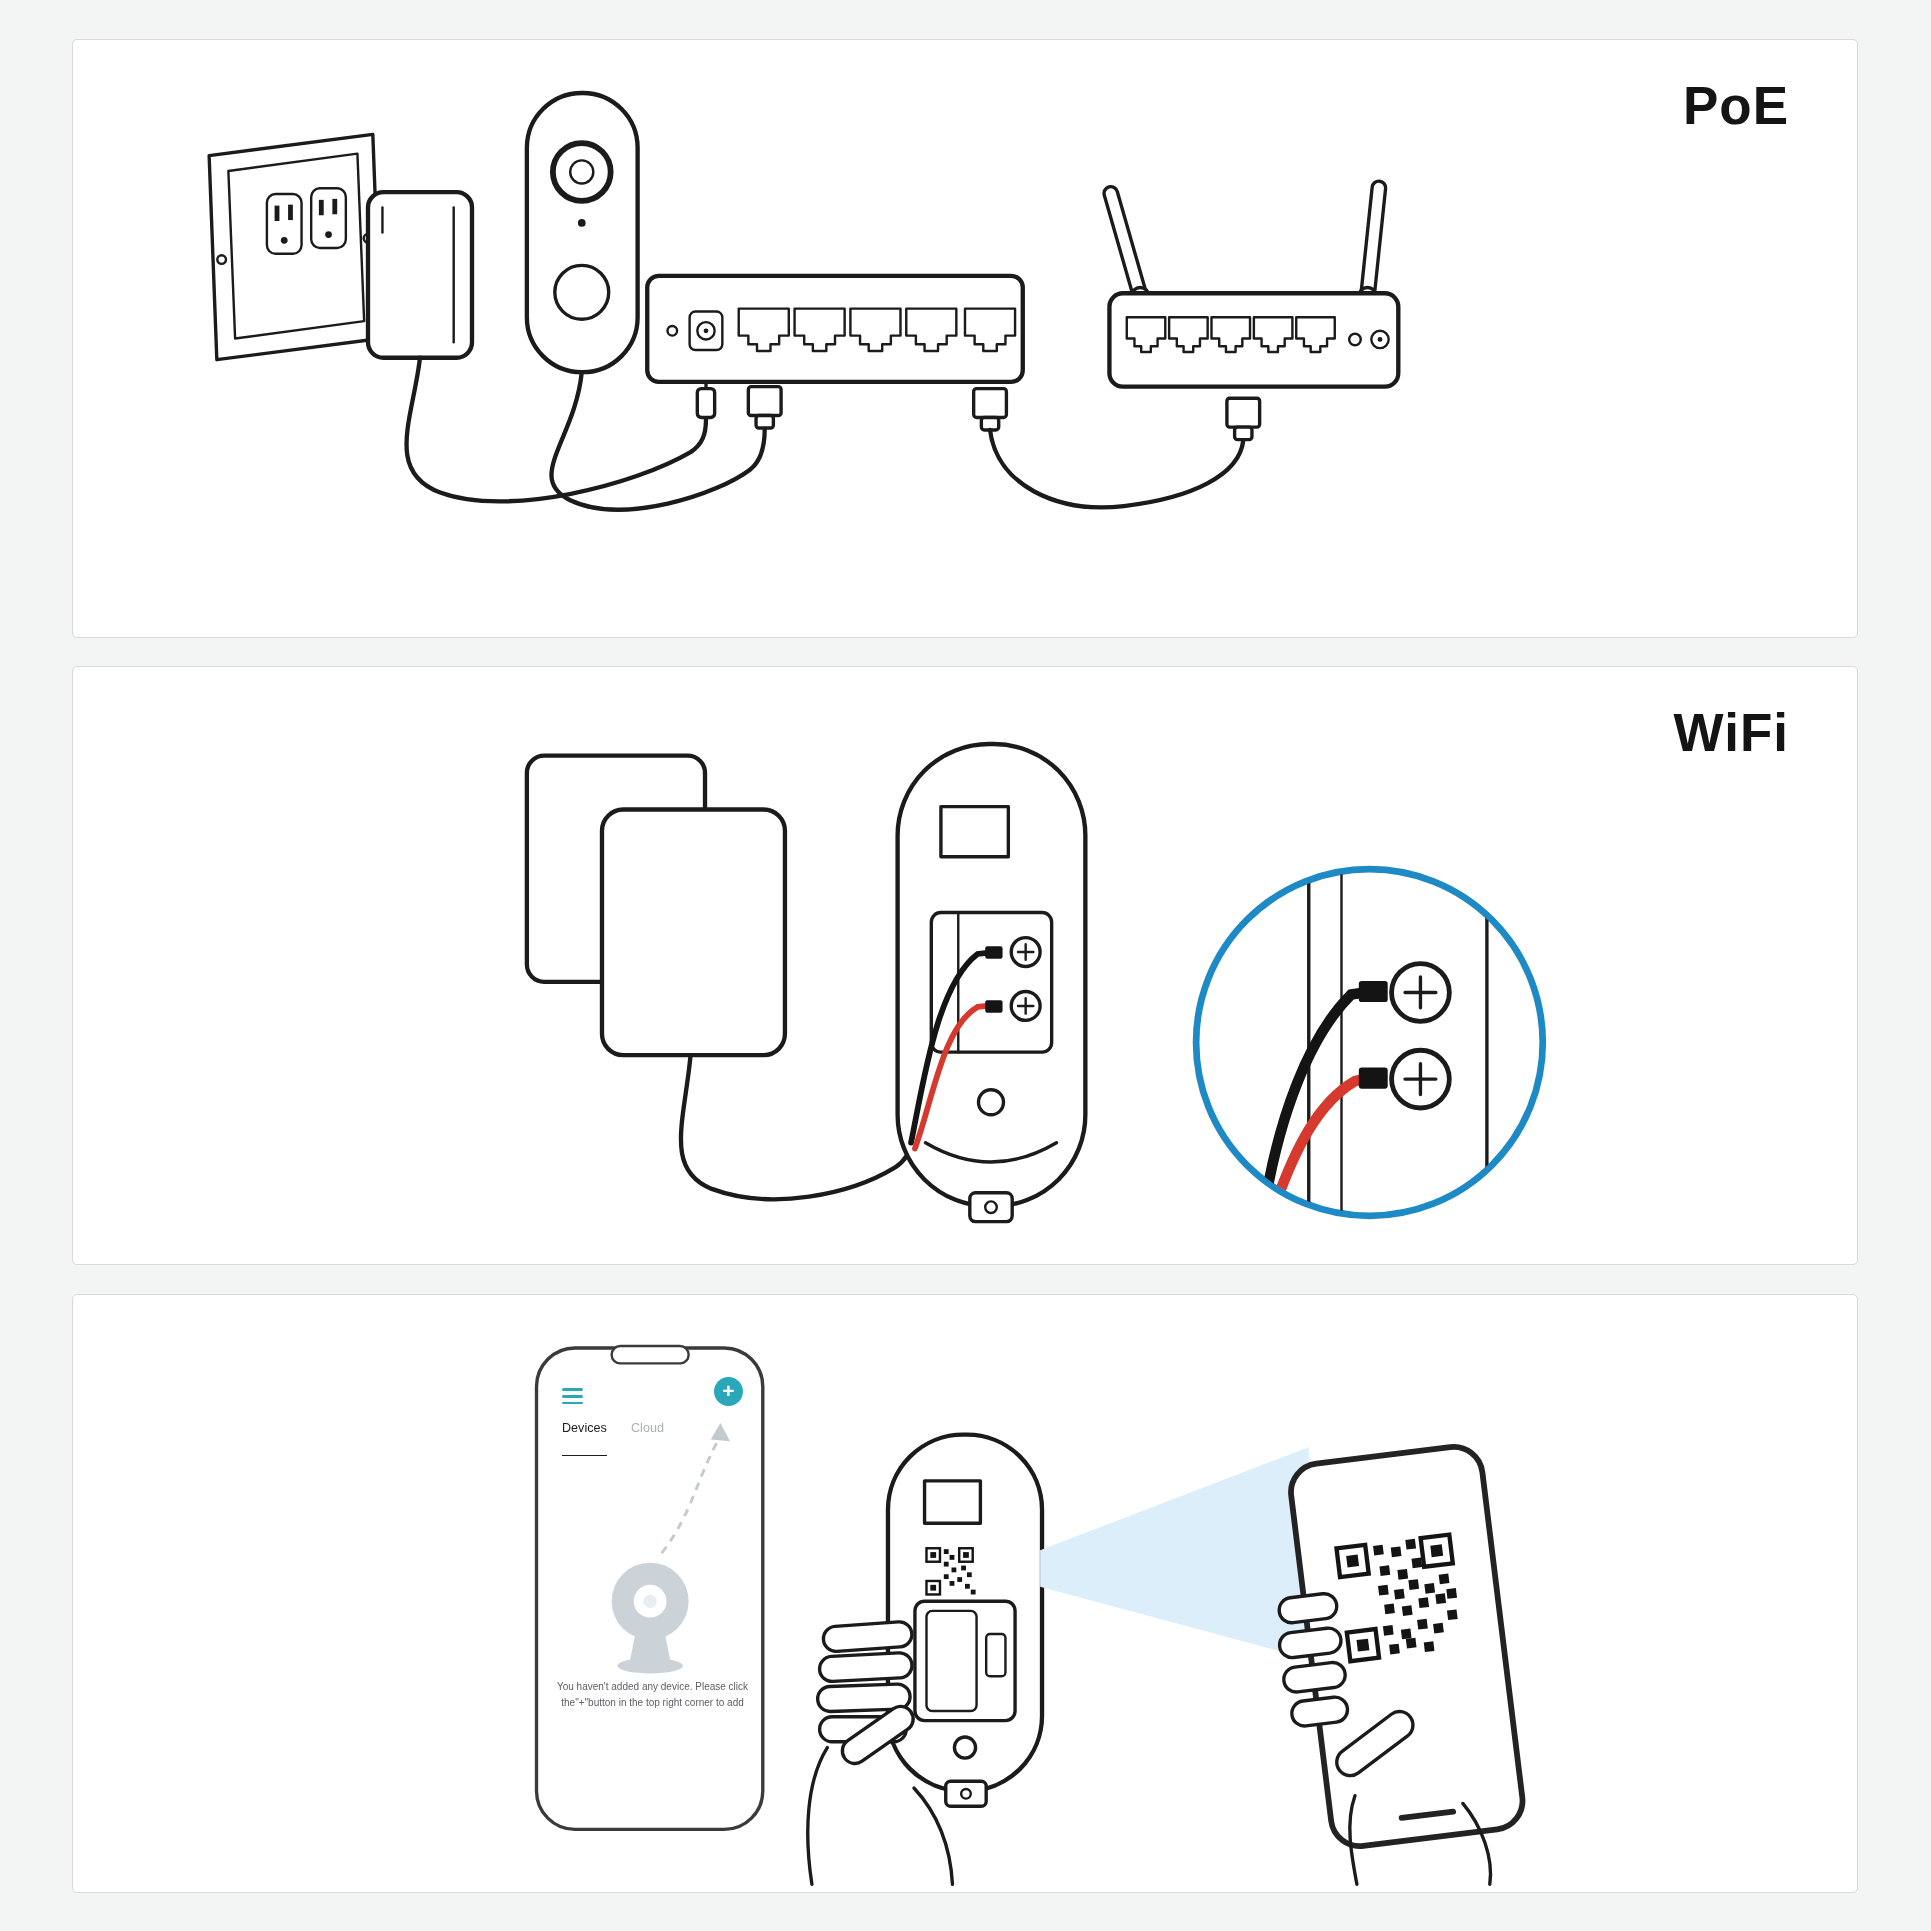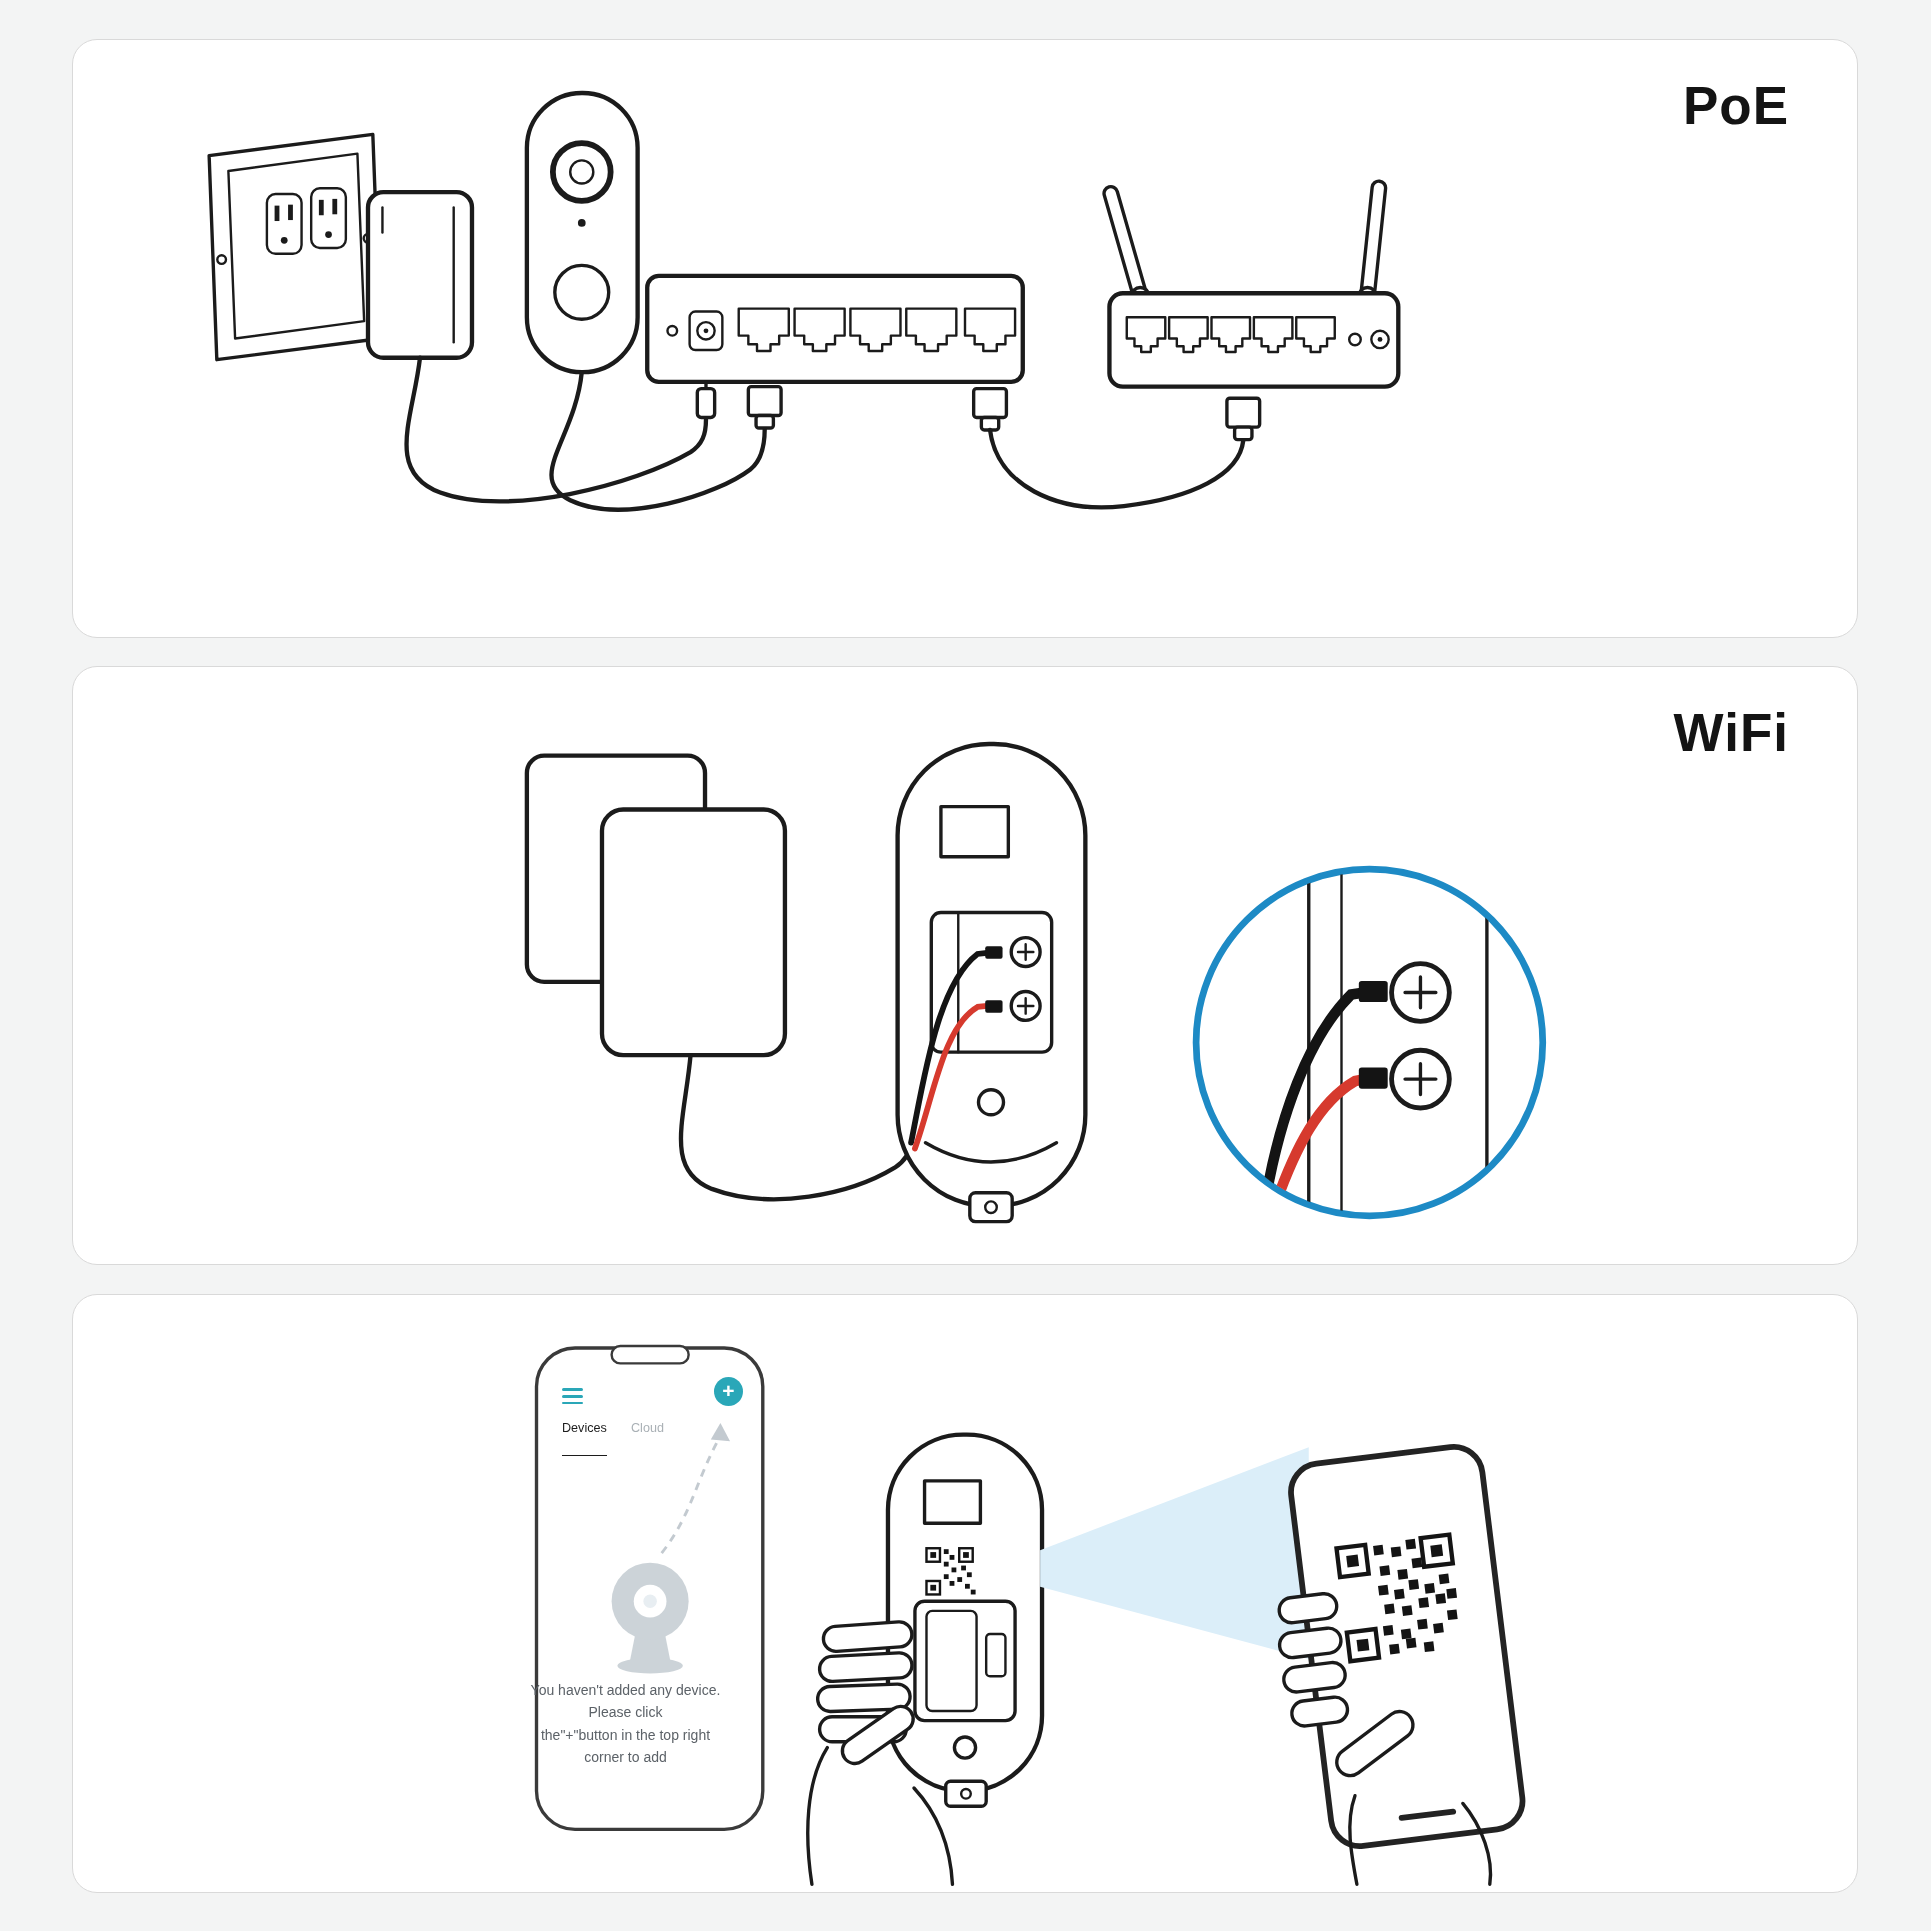--- a/index.html
+++ b/index.html
@@ -1,41 +1,41 @@
 <!DOCTYPE html>
 <html><head>
 <meta charset="utf-8">
 <style>
   * { margin:0; padding:0; box-sizing:border-box; }
   html,body { width:1931px; height:1931px; }
   body { background:#f3f4f4; font-family:"Liberation Sans", sans-serif; }
   .canvas { position:relative; width:1931px; height:1931px; background:#f3f4f4; overflow:hidden; }
   .panel { position:absolute; left:72px; width:1786px; height:599px; background:#fff;
-           border:1.9px solid #d9d9d9; border-radius:25px; }
+           border:1.9px solid #d9d9d9; border-radius:5px; }
   #panel-poe  { top:39px; }
   #panel-wifi { top:666px; }
   #panel-app  { top:1294px; }
   .panel svg { position:absolute; inset:0; width:100%; height:100%; }
   .panel-label { position:absolute; top:35px; right:68px; font-size:53px; font-weight:700;
                  color:#141414; letter-spacing:1px; }
   svg .ln { fill:none; stroke:#1b1b1b; stroke-linecap:round; stroke-linejoin:round; }
   svg .wh { fill:#fff;  stroke:#1b1b1b; stroke-linecap:round; stroke-linejoin:round; }
   .w2 { stroke-width:2.5; } .w3 { stroke-width:3.5; } .w4 { stroke-width:4.5; }
 
   
   .menu { position:absolute; left:489px; top:93px; width:21px; }
   .menu i { display:block; height:2.9px; background:#2aa7b8; margin-bottom:3.9px; border-radius:1.9px; }
   .addbtn { position:absolute; left:641px; top:82px; width:29px; height:29px; border-radius:50%;
             background:#2aa7b8; color:#fff; font-size:21px; line-height:27px; text-align:center;
             font-weight:700; }
   .tab { position:absolute; top:126px; font-size:12.6px; }
   .tab-active { left:489px; color:#1c1c1c; border-bottom:1.9px solid #1c1c1c; padding-bottom:20px; }
   .tab-idle   { left:558px; color:#a9b0b5; }
-  .empty-msg { position:absolute; left:450px; top:384px; width:205px; text-align:center;
-               font-size:14px; color:#5c6268; line-height:1.6; }
+  .empty-msg { position:absolute; left:477px; top:384px; width:205px; text-align:center;
+               font-size:10px; color:#5c6268; line-height:1.6; }
 </style>
 </head>
 <body>
 
 <div class="canvas">
 
   <section class="panel" id="panel-poe">
     <svg viewBox="0 0 1850 620">
 
       <g>

